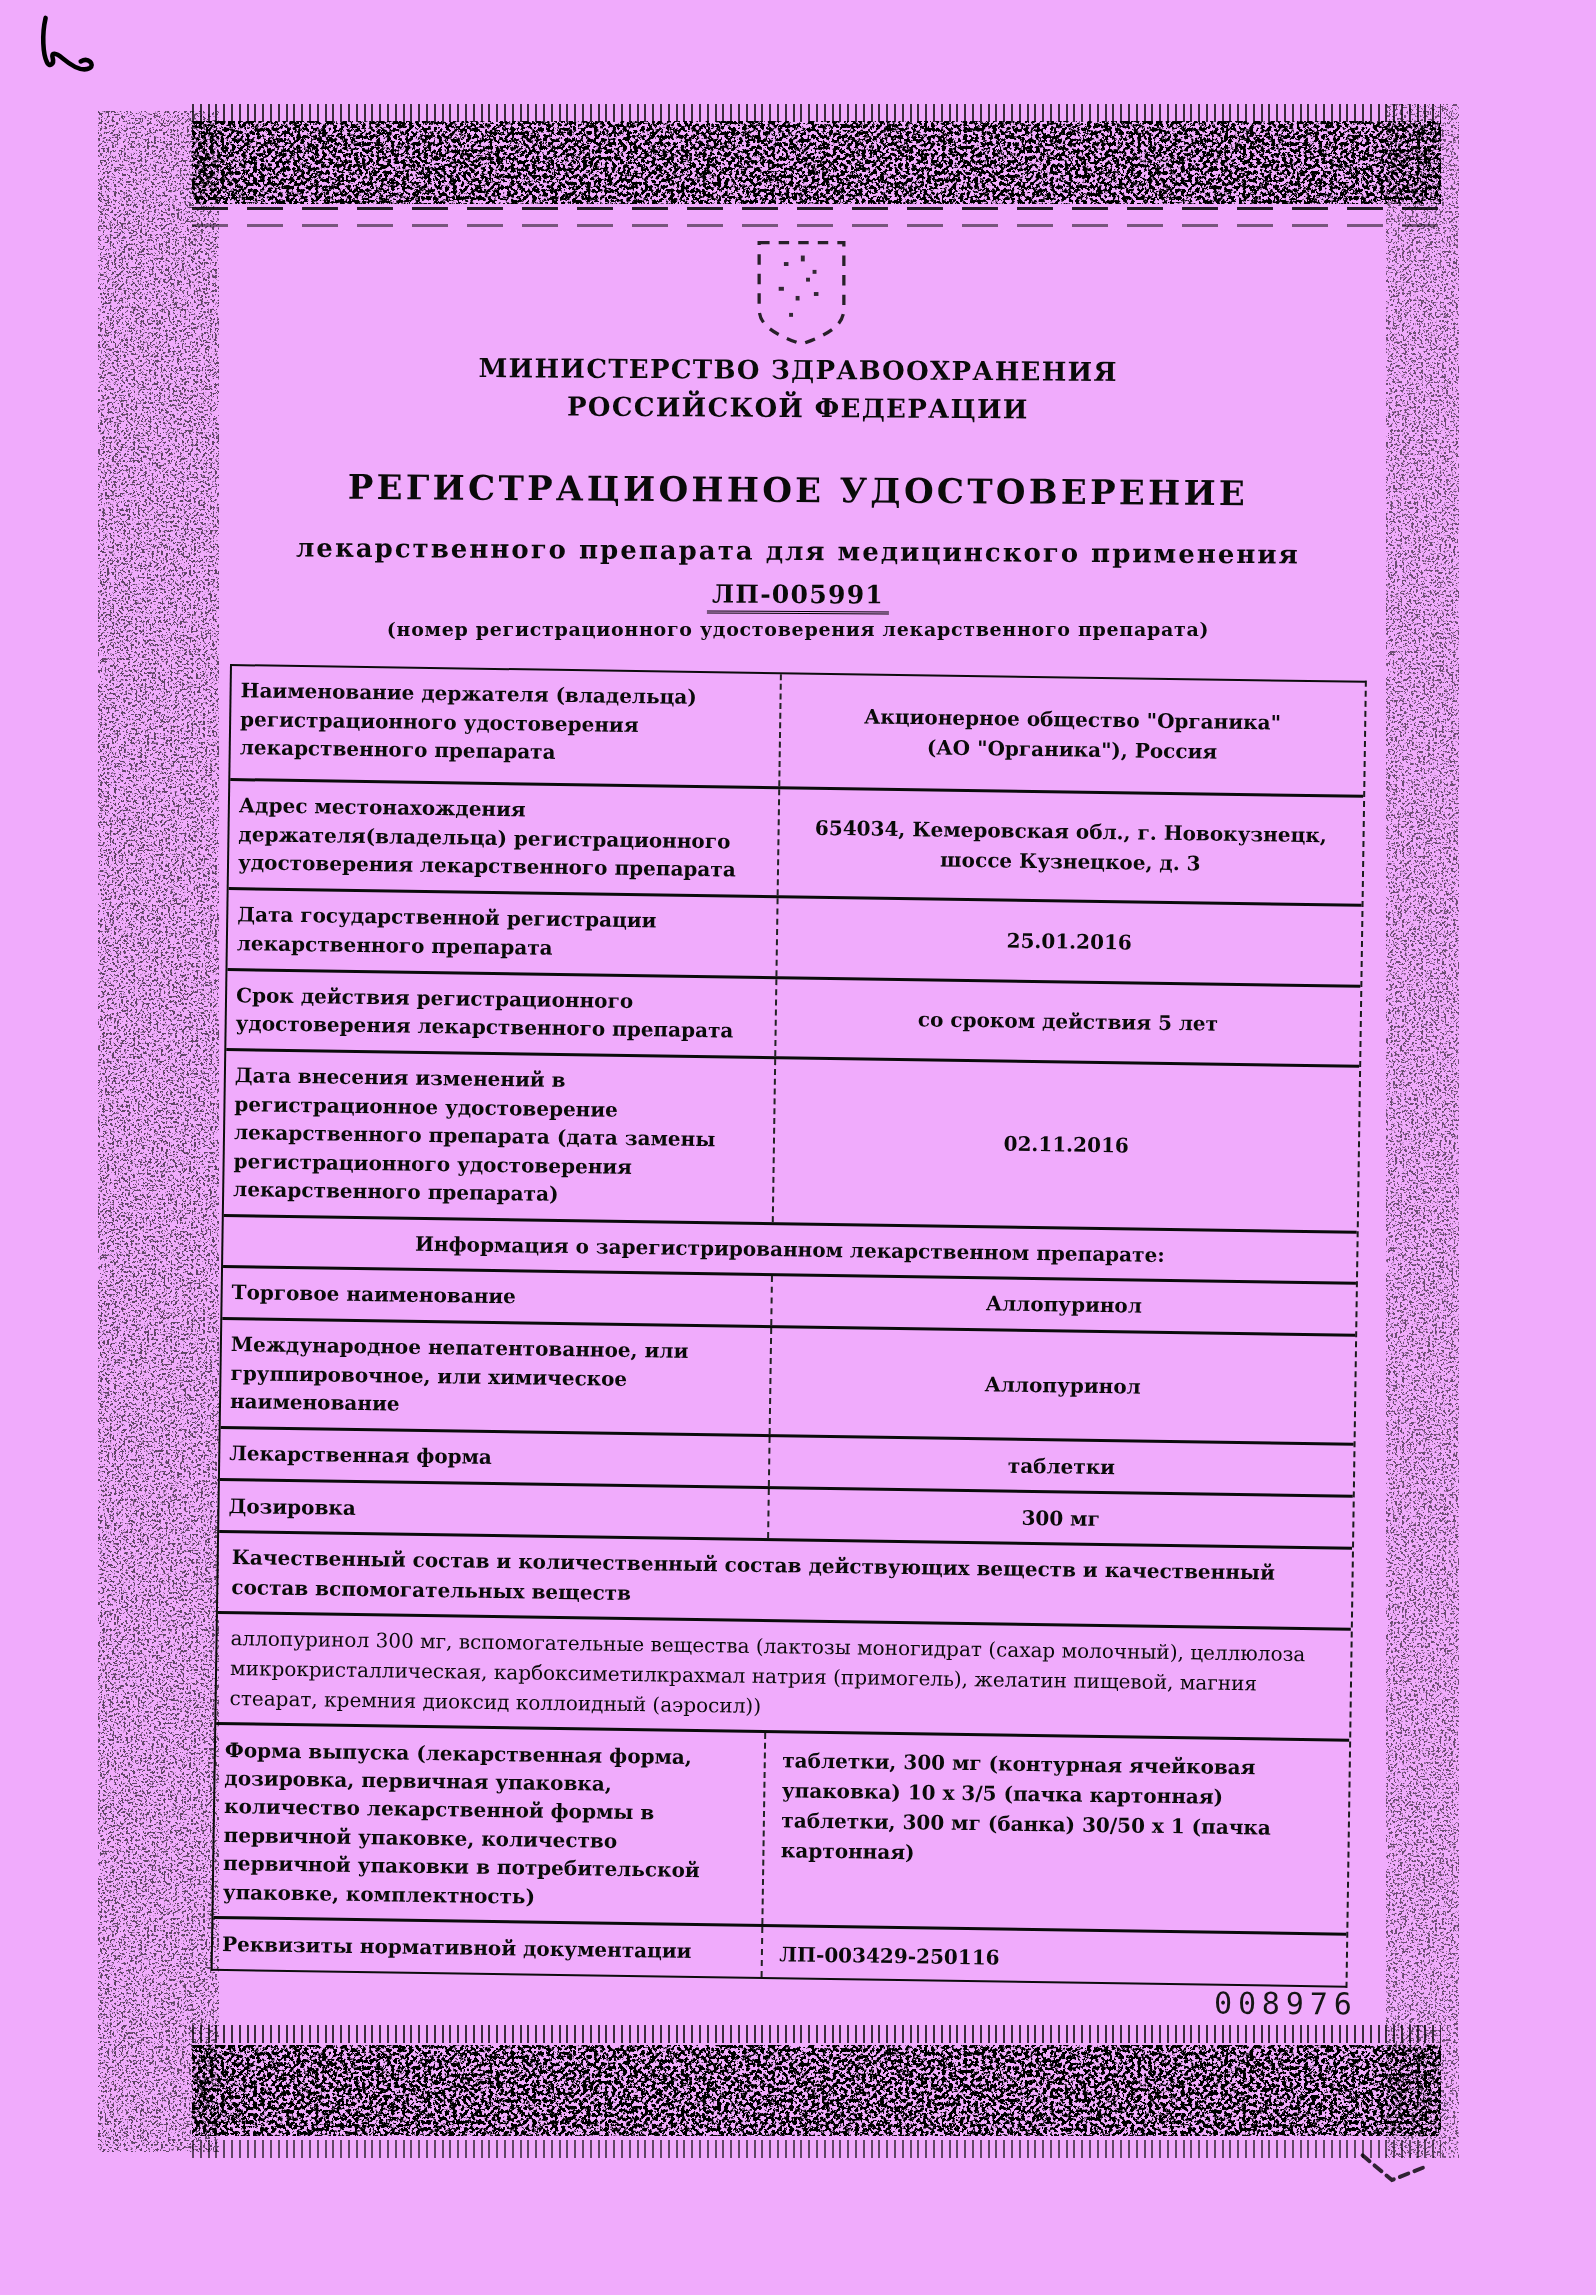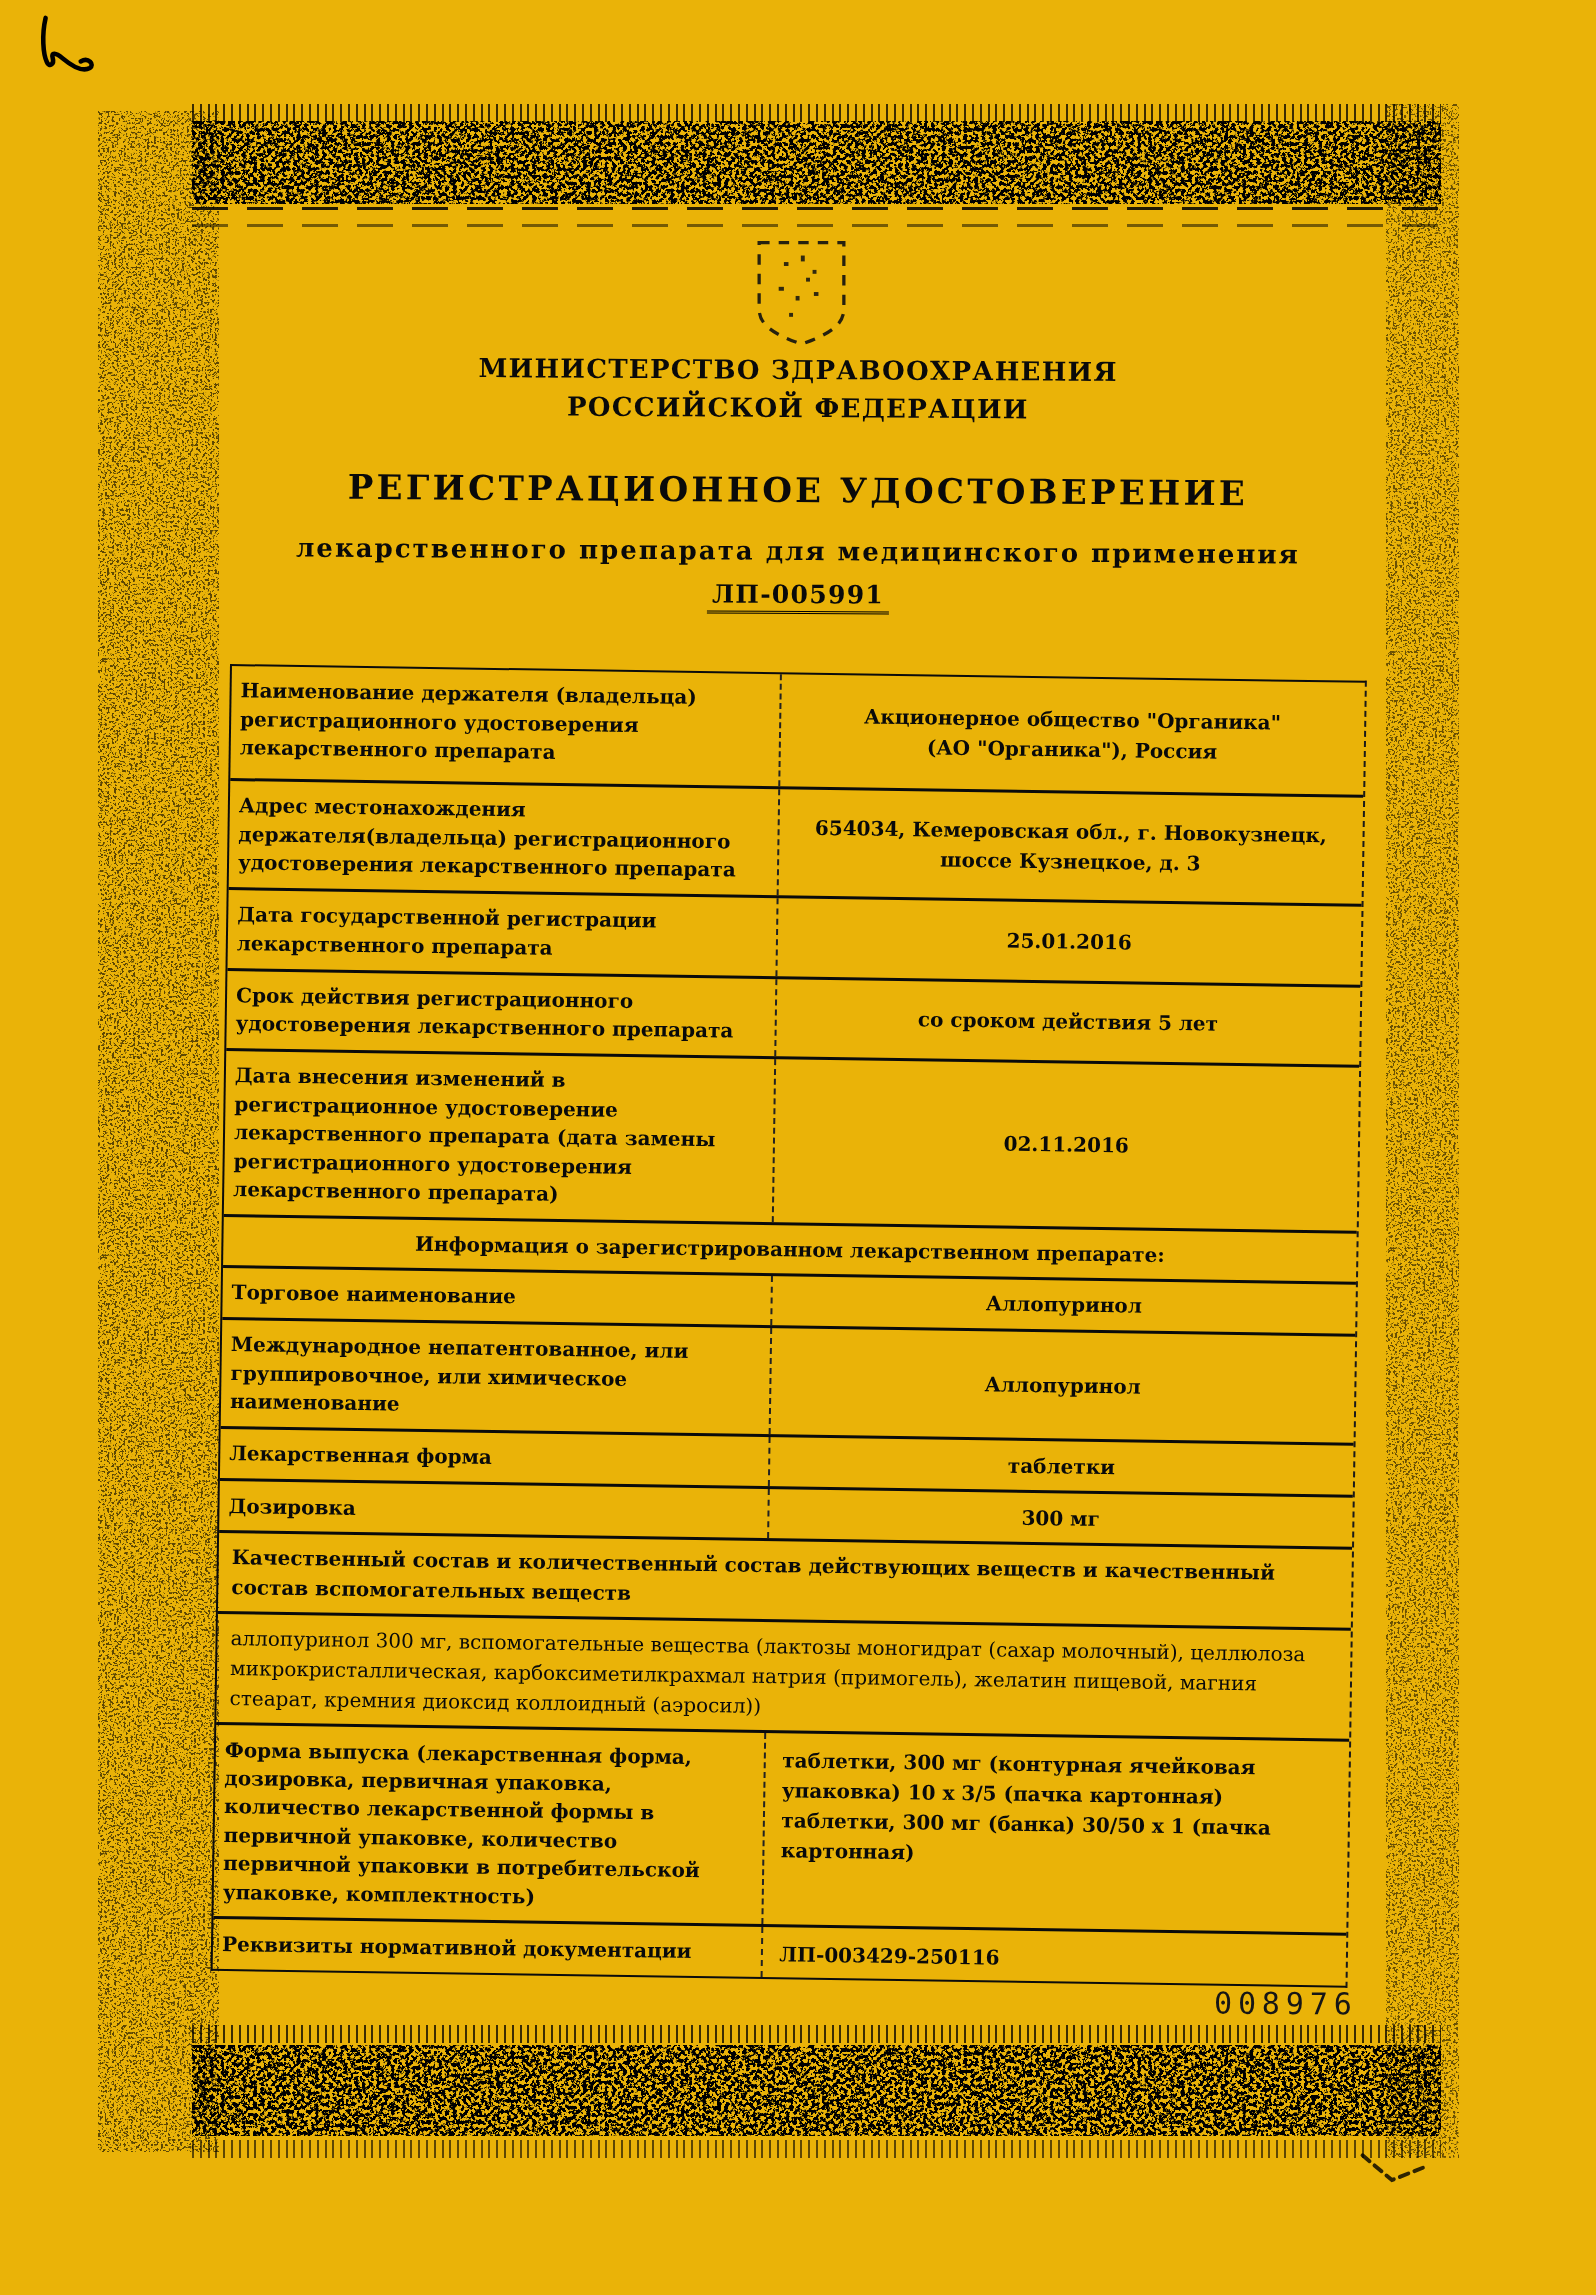--- a/index.html
+++ b/index.html
@@ -1,16 +1,16 @@
 <!DOCTYPE html>
 <html style="font-size:10.4px"><head>
 <meta charset="utf-8">
 <style>
   html,body{margin:0;padding:0;background:#888;}
-  .page{position:relative;width:1596px;height:2295px;background:#eab308;overflow:hidden;
+  .page{position:relative;width:1596px;height:2295px;background:#f0abfc;overflow:hidden;
         font-family:"DejaVu Serif","Liberation Serif",serif;color:#0a0a0a;}
   .abs{position:absolute;}
 
   
   .band{position:absolute;}
   .noise-svg{display:block;width:100%;height:100%;}
   .tickrow{position:absolute;left:0;right:0;height:18px;
            background:repeating-linear-gradient(90deg,#000 0 2px,transparent 2px 7.8px);opacity:.75;}
   .hline{position:absolute;left:0;right:0;height:3.3px;
          background:repeating-linear-gradient(90deg,#000 0 36px,transparent 36px 55px);opacity:.85;}
@@ -119,20 +119,21 @@
   <div class="center-block ministry">
     <div>МИНИСТЕРСТВО ЗДРАВООХРАНЕНИЯ</div>
     <div>РОССИЙСКОЙ ФЕДЕРАЦИИ</div>
   </div>
 
   <div class="center-block doc-title">РЕГИСТРАЦИОННОЕ УДОСТОВЕРЕНИЕ</div>
   <div class="center-block doc-subtitle">лекарственного препарата для медицинского применения</div>
   <div class="center-block reg-number-wrap">
     <span class="reg-number">ЛП-005991</span>
   </div>
+  <div class="center-block reg-caption">(номер регистрационного удостоверения лекарственного препарата)</div>
 
   <div class="doc-table">
 
     <div class="trow r1">
       <div class="cell-label">Наименование держателя (владельца) регистрационного удостоверения лекарственного препарата</div>
       <div class="cell-value">Акционерное общество "Органика"
 (АО "Органика"), Россия</div>
     </div>
 
     <div class="trow r2">

